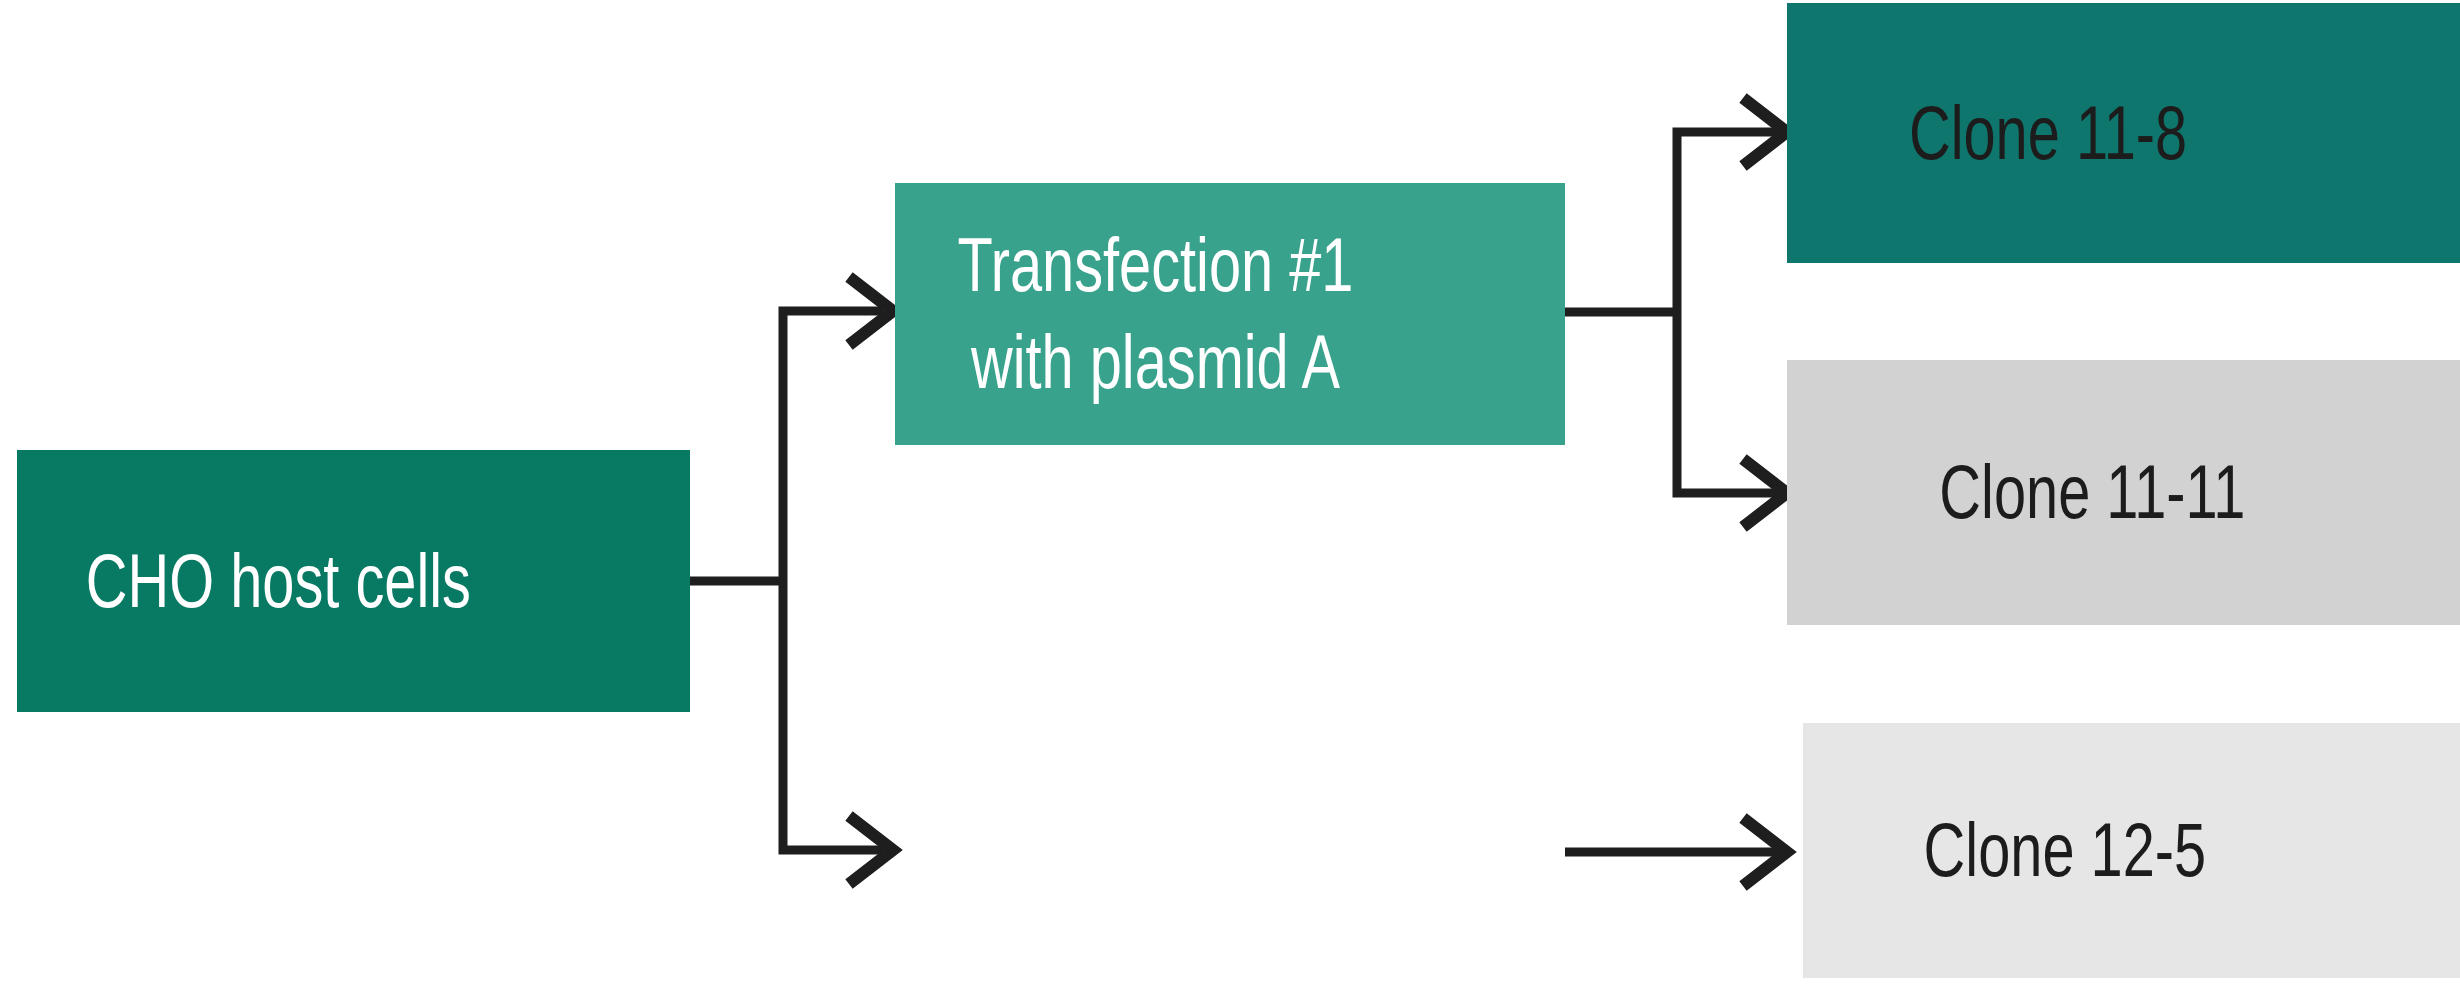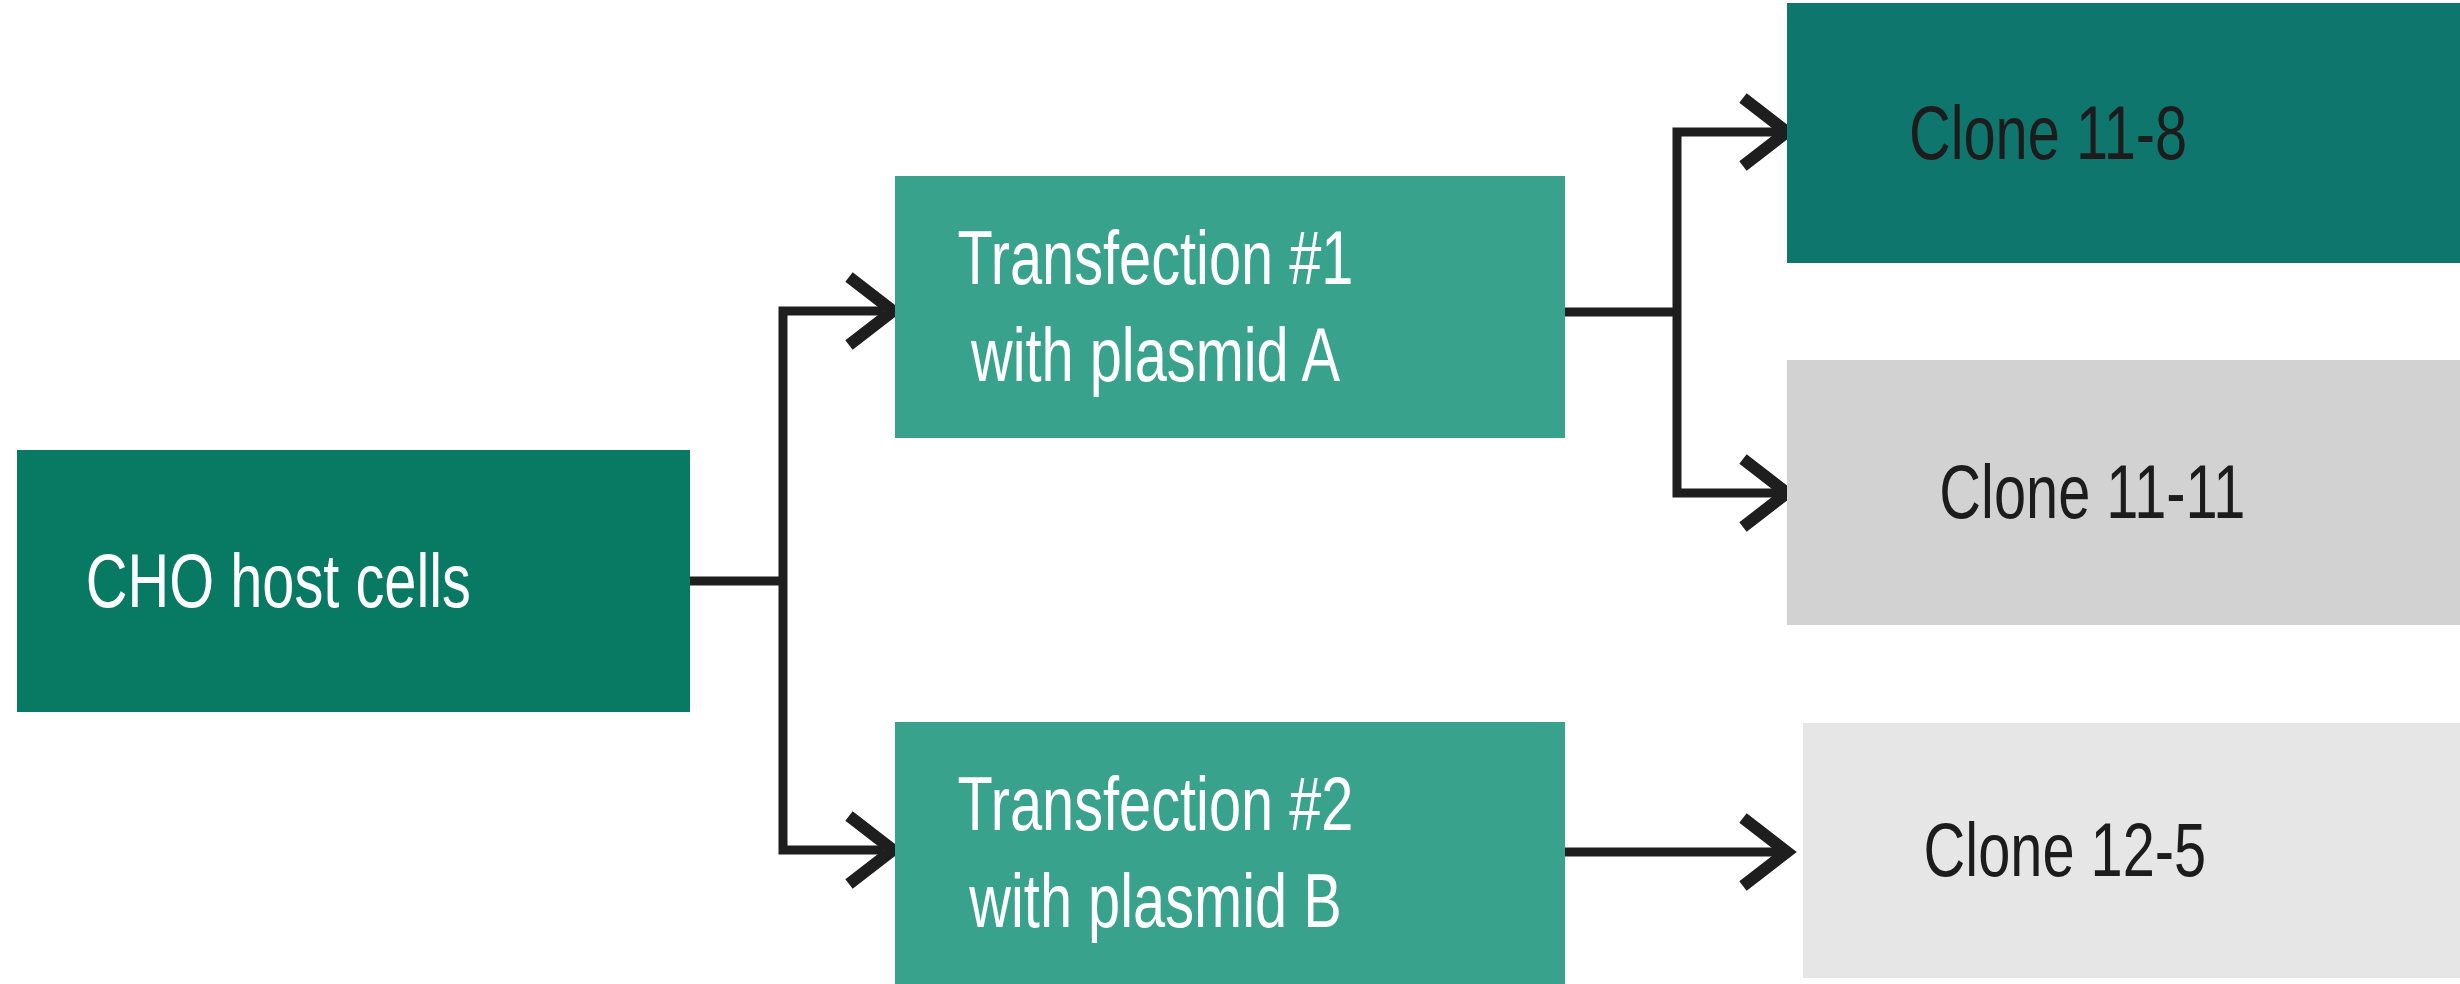--- a/index.html
+++ b/index.html
@@ -23,21 +23,21 @@
     font-weight: 400;
     text-align: center;
     transform: scaleX(0.76);
     transform-origin: 50% 50%;
     margin-right: 150px; 
   }
   .node .label .ln { white-space: nowrap; }
 
   
   #node-root { left: 17px;    top: 450px; width: 673px; height: 262px; }
-  #node-t1   { left: 895px;  top: 176px; width: 670px; height: 262px; }
+  #node-t1   { left: 895px;  top: 183px; width: 670px; height: 262px; }
   #node-t2   { left: 895px;  top: 722px; width: 670px; height: 262px; }
   #node-c1   { left: 1787px; top: 3px;   width: 673px; height: 260px; }
   #node-c2   { left: 1787px; top: 360px; width: 673px; height: 265px; padding-left: 44px; }
   #node-c3   { left: 1787px; top: 723px; width: 673px; height: 255px; }
 
   svg.connectors {
     position: absolute;
     left: 0; top: 0;
     width: 2460px;
     height: 984px;
@@ -79,26 +79,20 @@
     </div>
   </div>
 
   <div class="node" id="node-t1" style="background-color: rgb(57, 162, 140);">
     <div class="label" style="color: rgb(255, 255, 255);">
       <div class="ln">Transfection #1</div>
       <div class="ln">with plasmid A</div>
     </div>
   </div>
 
-  <div class="node" id="node-t2" style="background-color: rgb(57, 162, 140);">
-    <div class="label" style="color: rgb(255, 255, 255);">
-      <div class="ln">Transfection #2</div>
-      <div class="ln">with plasmid B</div>
-    </div>
-  </div>
 
   <div class="node" id="node-c1" style="background-color: #0f766e;">
     <div class="label" style="color: rgb(28, 28, 28);">
       <div class="ln">Clone 11-8</div>
     </div>
   </div>
 
   <div class="node" id="node-c2" style="background-color: rgb(210, 210, 210);">
     <div class="label" style="color: rgb(28, 28, 28);">
       <div class="ln">Clone 11-11</div>

